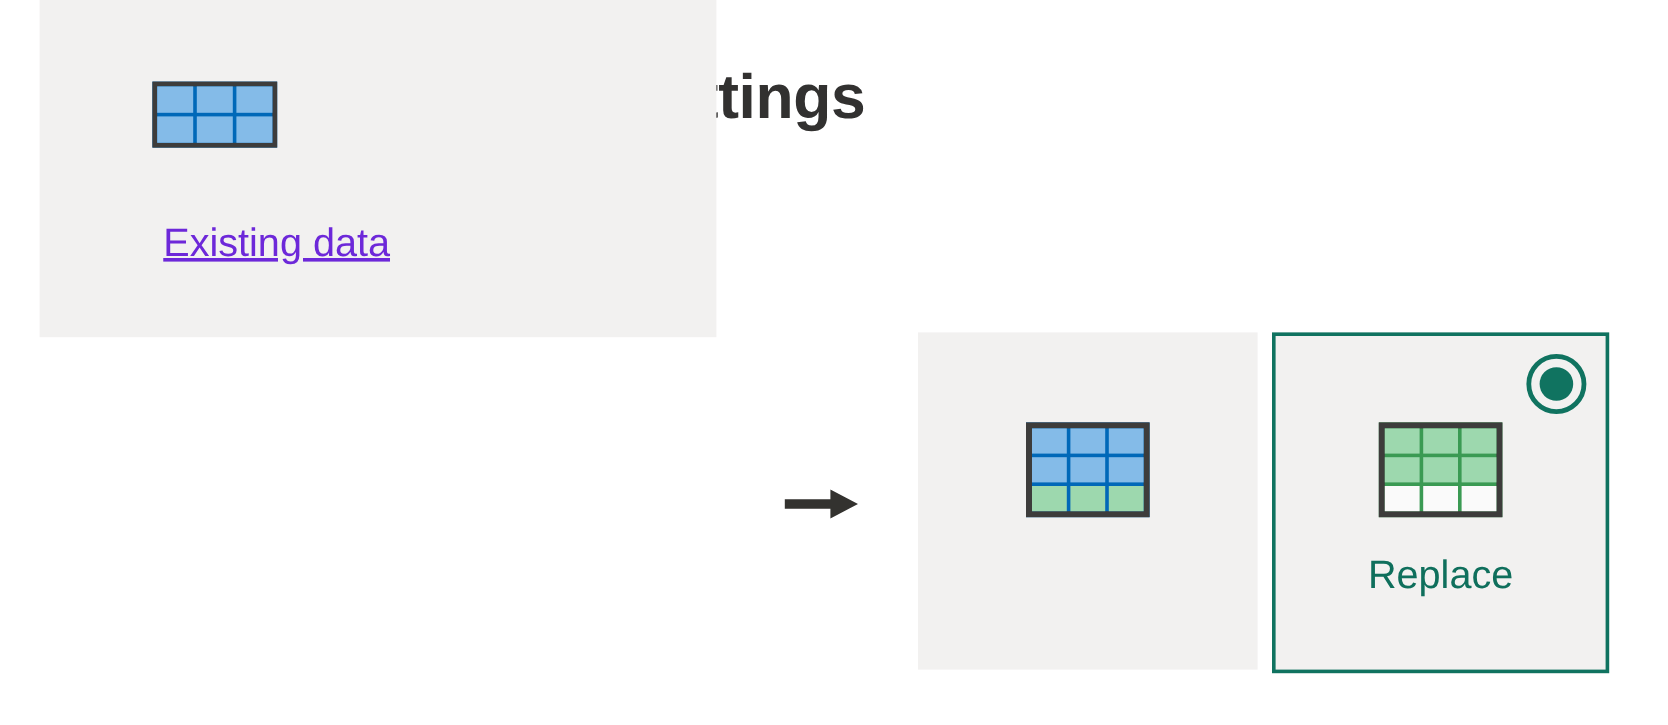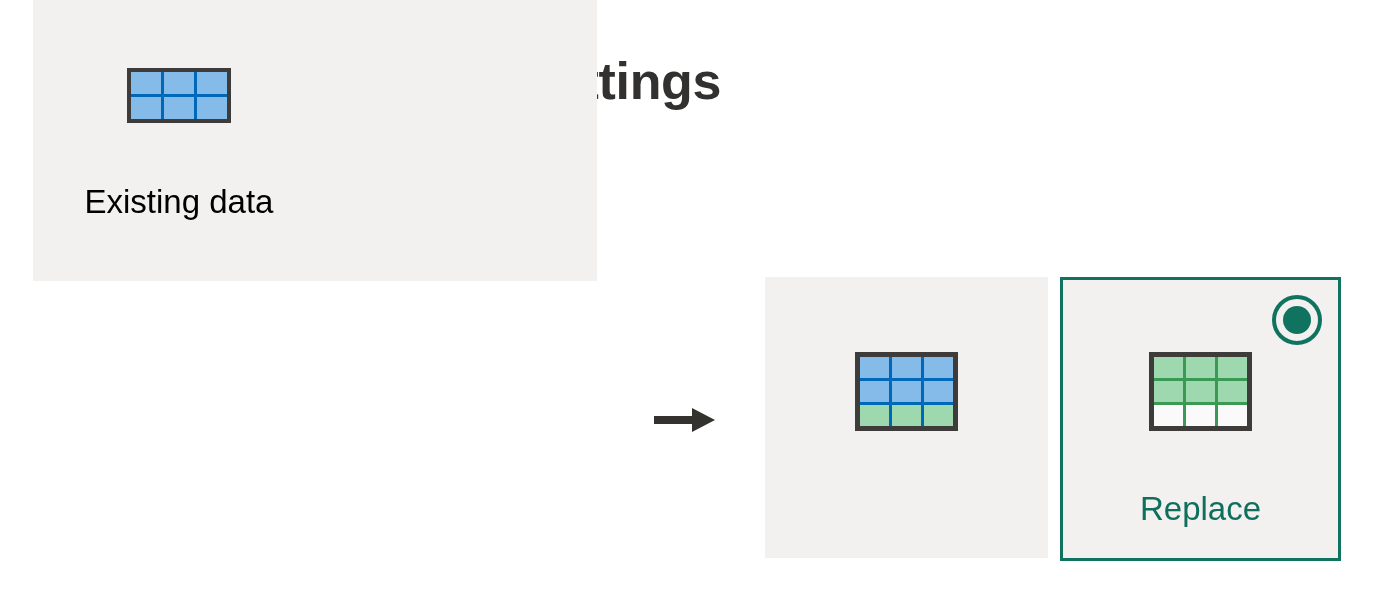--- a/index.html
+++ b/index.html
@@ -65,25 +65,26 @@
     display: flex;
     justify-content: center;
   }
   .source-item.existing .src-icon-wrap { top: 68px; }
   .source-item.newdata  .src-icon-wrap { top: 68px; }
 
   .src-label {
     position: absolute;
     left: 0; right: 0;
     top: 182px;
-    text-align: center;
+    text-align: right;
     font-size: 33px;
-    color: #000000;
+    color: #6d28d9;
     line-height: 1.2;
     white-space: nowrap;
+    text-decoration: underline;
   }
 
   
   .arrow {
     position: absolute;
     left: 650px;
     top: 392px;
     width: 70px;
     height: 56px;
     color: #33322f;
@@ -121,21 +122,21 @@
   .card-label {
     position: absolute;
     left: 0; right: 0;
     top: 182px;
     text-align: center;
     font-size: 33px;
     line-height: 1.2;
     white-space: nowrap;
   }
   .choice-card.append  .card-label { color: #616161; }
-  .choice-card.replace .card-label { color: #0f6f5c; top: 179px; margin-top: 30px; }
+  .choice-card.replace .card-label { color: #0f6f5c; top: 179px; }
 
   
   .radio {
     position: absolute;
     right: 15px;
     top: 14px;
     width: 52px;
     height: 52px;
   }
 

